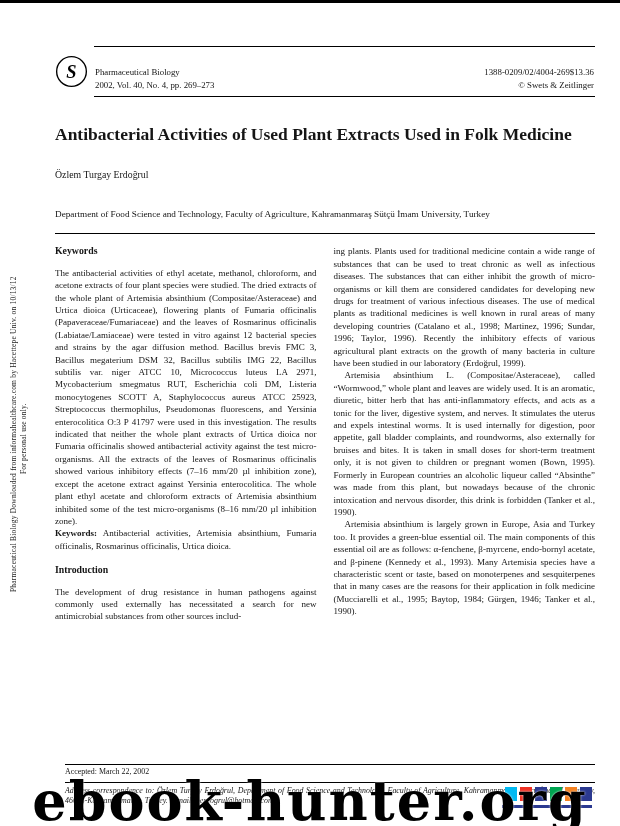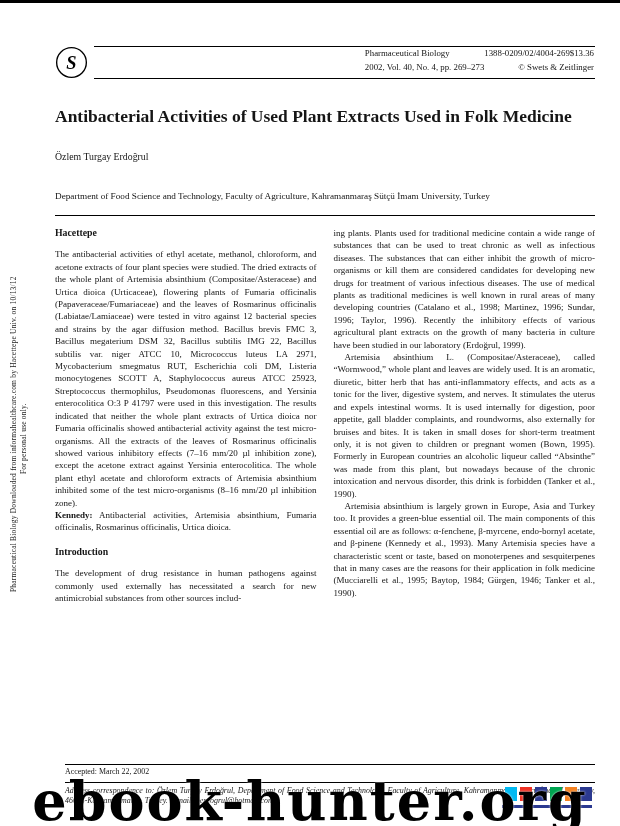--- a/index.html
+++ b/index.html
@@ -10,22 +10,22 @@
   
   .side-rot{position:absolute;font-size:7.5px;white-space:nowrap;color:#222;
             transform:rotate(-90deg);transform-origin:left top;letter-spacing:.2px;}
   #side1{left:9px;top:592px;}
   #side2{left:19px;top:474px;}
 
   .content{position:absolute;left:55px;right:25px;top:46px;}
 
   .jheader{display:flex;align-items:center;}
   .jlogo{width:33px;height:33px;flex:0 0 auto;margin-right:6px;}
-  .jh-box{flex:1;display:flex;justify-content:flex-end;align-items:flex-start;
-          border-top:1px solid #000;border-bottom:1px solid #000;padding:0 1px 4px;}
+  .jh-box{flex:1;display:flex;justify-content:space-between;align-items:flex-start;
+          border-top:1px solid #000;border-bottom:1px solid #000;padding:19px 1px 4px;}
   .jh-box div{font-size:8.8px;line-height:1.5;}
   .jh-right{text-align:right;}
 
   .article-title{font-size:17.5px;font-weight:bold;line-height:38px;margin:18px 0 0;max-width:520px;}
   .author{margin-top:16px;font-size:9.8px;}
   .affiliation{margin-top:29px;font-size:9.2px;}
   hr.full{border:none;border-top:1px solid #000;margin:14px 0 0;}
 
   .columns{display:flex;gap:17px;margin-top:11px;}
   .col{flex:1;font-size:9px;line-height:12.4px;text-align:justify;}
@@ -80,23 +80,23 @@
       </div>
     </div>
 
     <h1 class="article-title">Antibacterial Activities of Used Plant Extracts Used in Folk Medicine</h1>
     <div class="author">Özlem Turgay Erdoğrul</div>
     <div class="affiliation">Department of Food Science and Technology, Faculty of Agriculture, Kahramanmaraş Sütçü İmam University, Turkey</div>
     <hr class="full">
 
     <div class="columns">
       <div class="col">
-        <h2>Hacettepe</h2>
+        <h2>Keywords</h2>
         <p><span>The antibacterial activities of ethyl acetate, methanol, chloroform, and acetone extracts of four plant species were studied. The dried extracts of the whole plant of </span><span class="seg-i">Artemisia absinthium</span><span> (Compositae/Asteraceae) and </span><span class="seg-i">Urtica dioica</span><span> (Urticaceae), flowering plants of </span><span class="seg-i">Fumaria officinalis</span><span> (Papaveraceae/Fumariaceae) and the leaves of </span><span class="seg-i">Rosmarinus officinalis</span><span> (Labiatae/Lamiaceae) were tested in vitro against 12 bacterial species and strains by the agar diffusion method. </span><span class="seg-i">Bacillus brevis</span><span> FMC 3, </span><span class="seg-i">Bacillus megaterium</span><span> DSM 32, </span><span class="seg-i">Bacillus subtilis</span><span> IMG 22, </span><span class="seg-i">Bacillus subtilis</span><span> var. </span><span class="seg-i">niger</span><span> ATCC 10, </span><span class="seg-i">Micrococcus luteus</span><span> LA 2971, </span><span class="seg-i">Mycobacterium smegmatus</span><span> RUT, </span><span class="seg-i">Escherichia coli</span><span> DM, </span><span class="seg-i">Listeria monocytogenes</span><span> SCOTT A, </span><span class="seg-i">Staphylococcus aureus</span><span> ATCC 25923, </span><span class="seg-i">Streptococcus thermophilus</span><span>, </span><span class="seg-i">Pseudomonas fluorescens</span><span>, and </span><span class="seg-i">Yersinia enterocolitica</span><span> O:3 P 41797 were used in this investigation. The results indicated that neither the whole plant extracts of </span><span class="seg-i">Urtica dioica</span><span> nor </span><span class="seg-i">Fumaria officinalis</span><span> showed antibacterial activity against the test micro-organisms. All the extracts of the leaves of </span><span class="seg-i">Rosmarinus officinalis</span><span> showed various inhibitory effects (7–16 mm/20 µl inhibition zone), except the acetone extract against </span><span class="seg-i">Yersinia enterocolitica</span><span>. The whole plant ethyl acetate and chloroform extracts of </span><span class="seg-i">Artemisia absinthium</span><span> inhibited some of the test micro-organisms (8–16 mm/20 µl inhibition zone).</span></p>
-        <p class="keywords"><span class="seg-b">Kennedy:</span><span> Antibacterial activities, </span><span class="seg-i">Artemisia absinthium</span><span>, </span><span class="seg-i">Fumaria officinalis</span><span>, </span><span class="seg-i">Rosmarinus officinalis</span><span>, </span><span class="seg-i">Urtica dioica</span><span>.</span></p>
+        <p class="keywords"><span class="seg-b">Keywords:</span><span> Antibacterial activities, </span><span class="seg-i">Artemisia absinthium</span><span>, </span><span class="seg-i">Fumaria officinalis</span><span>, </span><span class="seg-i">Rosmarinus officinalis</span><span>, </span><span class="seg-i">Urtica dioica</span><span>.</span></p>
         <h2 class="intro-head">Introduction</h2>
         <p><span>The development of drug resistance in human pathogens against commonly used externally has necessitated a search for new antimicrobial substances from other sources includ-</span></p>
       </div>
       <div class="col">
         <p><span>ing plants. Plants used for traditional medicine contain a wide range of substances that can be used to treat chronic as well as infectious diseases. The substances that can either inhibit the growth of micro-organisms or kill them are considered candidates for developing new drugs for treatment of various infectious diseases. The use of medical plants as traditional medicines is well known in rural areas of many developing countries (Catalano et al., 1998; Martinez, 1996; Sundar, 1996; Taylor, 1996). Recently the inhibitory effects of various agricultural plant extracts on the growth of many bacteria in culture have been studied in our laboratory (Erdoğrul, 1999).</span></p>
         <p class="indent"><span class="seg-i">Artemisia absinthium</span><span> L. (Compositae/Asteraceae), called “Wormwood,” whole plant and leaves are widely used. It is an aromatic, diuretic, bitter herb that has anti-inflammatory effects, and acts as a tonic for the liver, digestive system, and nerves. It stimulates the uterus and expels intestinal worms. It is used internally for digestion, poor appetite, gall bladder complaints, and roundworms, also externally for bruises and bites. It is taken in small doses for short-term treatment only, it is not given to children or pregnant women (Bown, 1995). Formerly in European countries an alcoholic liqueur called “Absinthe” was made from this plant, but nowadays because of the chronic intoxication and nervous disorder, this drink is forbidden (Tanker et al., 1990).</span></p>
         <p class="indent"><span class="seg-i">Artemisia absinthium</span><span> is largely grown in Europe, Asia and Turkey too. It provides a green-blue essential oil. The main components of this essential oil are as follows: α-fenchene, β-myrcene, </span><span class="seg-i">endo</span><span>-bornyl acetate, and β-pinene (Kennedy et al., 1993). Many </span><span class="seg-i">Artemisia</span><span> species have a characteristic scent or taste, based on monoterpenes and sesquiterpenes that in many cases are the reasons for their application in folk medicine (Mucciarelli et al., 1995; Baytop, 1984; Gürgen, 1946; Tanker et al., 1990).</span></p>
       </div>
     </div>
   </div>

